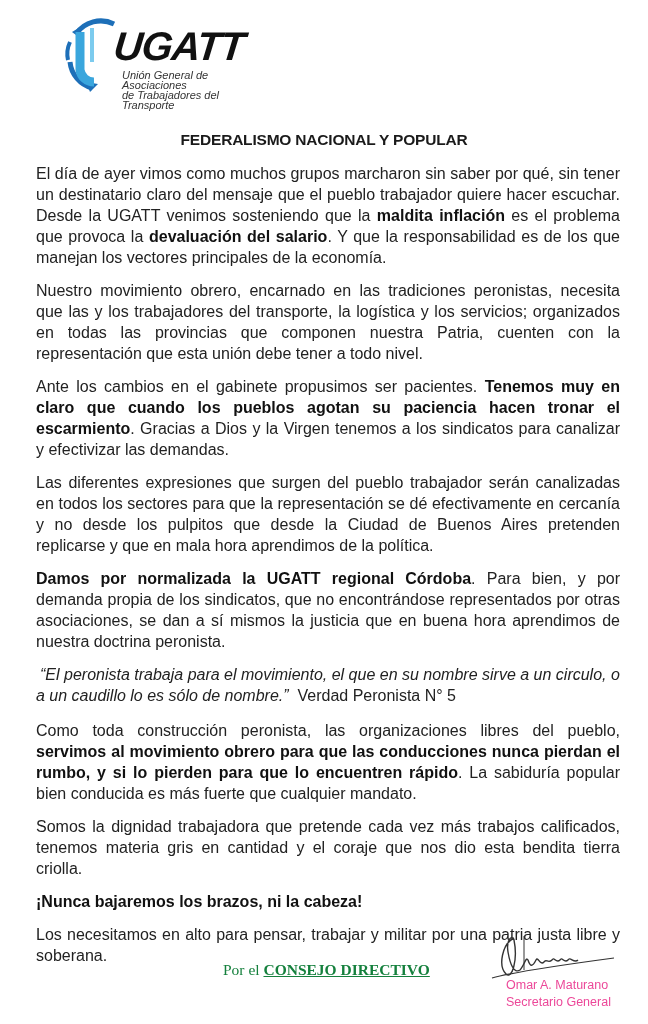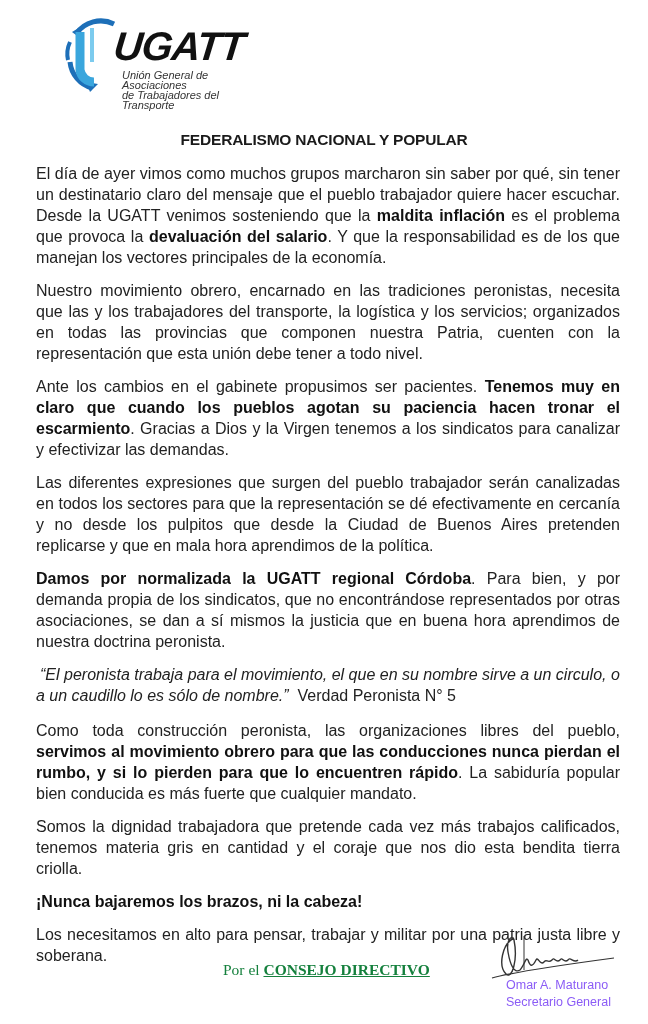--- a/index.html
+++ b/index.html
@@ -12,21 +12,21 @@
   .date { position:absolute; right:42px; top:58px; font-family:"Liberation Serif", serif; font-size:15.5px; color:#2a2a2a; }
   .title { position:absolute; left:0; width:648px; top:131px; text-align:center; font-family:"Liberation Sans", sans-serif; font-weight:bold; font-size:15.5px; color:#1a1a1a; letter-spacing:-0.2px; }
   .body { position:absolute; left:36px; width:584px; top:163px; font-family:"Liberation Sans", sans-serif; font-size:16px; line-height:21px; color:#222; }
   .body p { margin:0 0 12px 0; text-align:justify; }
   .body p.quote { font-style:italic; text-indent:4px; margin-bottom:14px; text-align:left; }
   .body p.quote span.ref { font-style:normal; }
   .body b { font-weight:bold; color:#111; }
   .sign-left { position:absolute; left:223px; top:961px; font-family:"Liberation Serif", serif; font-size:15.5px; color:#15803d; }
   .sign-left u { font-weight:bold; }
   .signature { position:absolute; left:484px; top:930px; width:140px; height:60px; }
-  .signer { position:absolute; left:506px; top:977px; font-family:"Liberation Sans", sans-serif; font-size:12.5px; line-height:17px; color:#8b5cf6; }
+  .signer { position:absolute; left:506px; top:977px; font-family:"Liberation Sans", sans-serif; font-size:12.5px; line-height:17px; color:#ec4899; }
 </style>
 </head>
 <body>
 
 <div class="page">
 
   <div class="logo">
     <svg class="logo-mark" viewBox="0 0 70 80">
       <path d="M14 22 A30 30 0 0 1 52 12" fill="none" stroke="#1d6fb8" stroke-width="5"></path>
       <polygon points="10,20 20,14 18,26" fill="#1d6fb8"></polygon>

